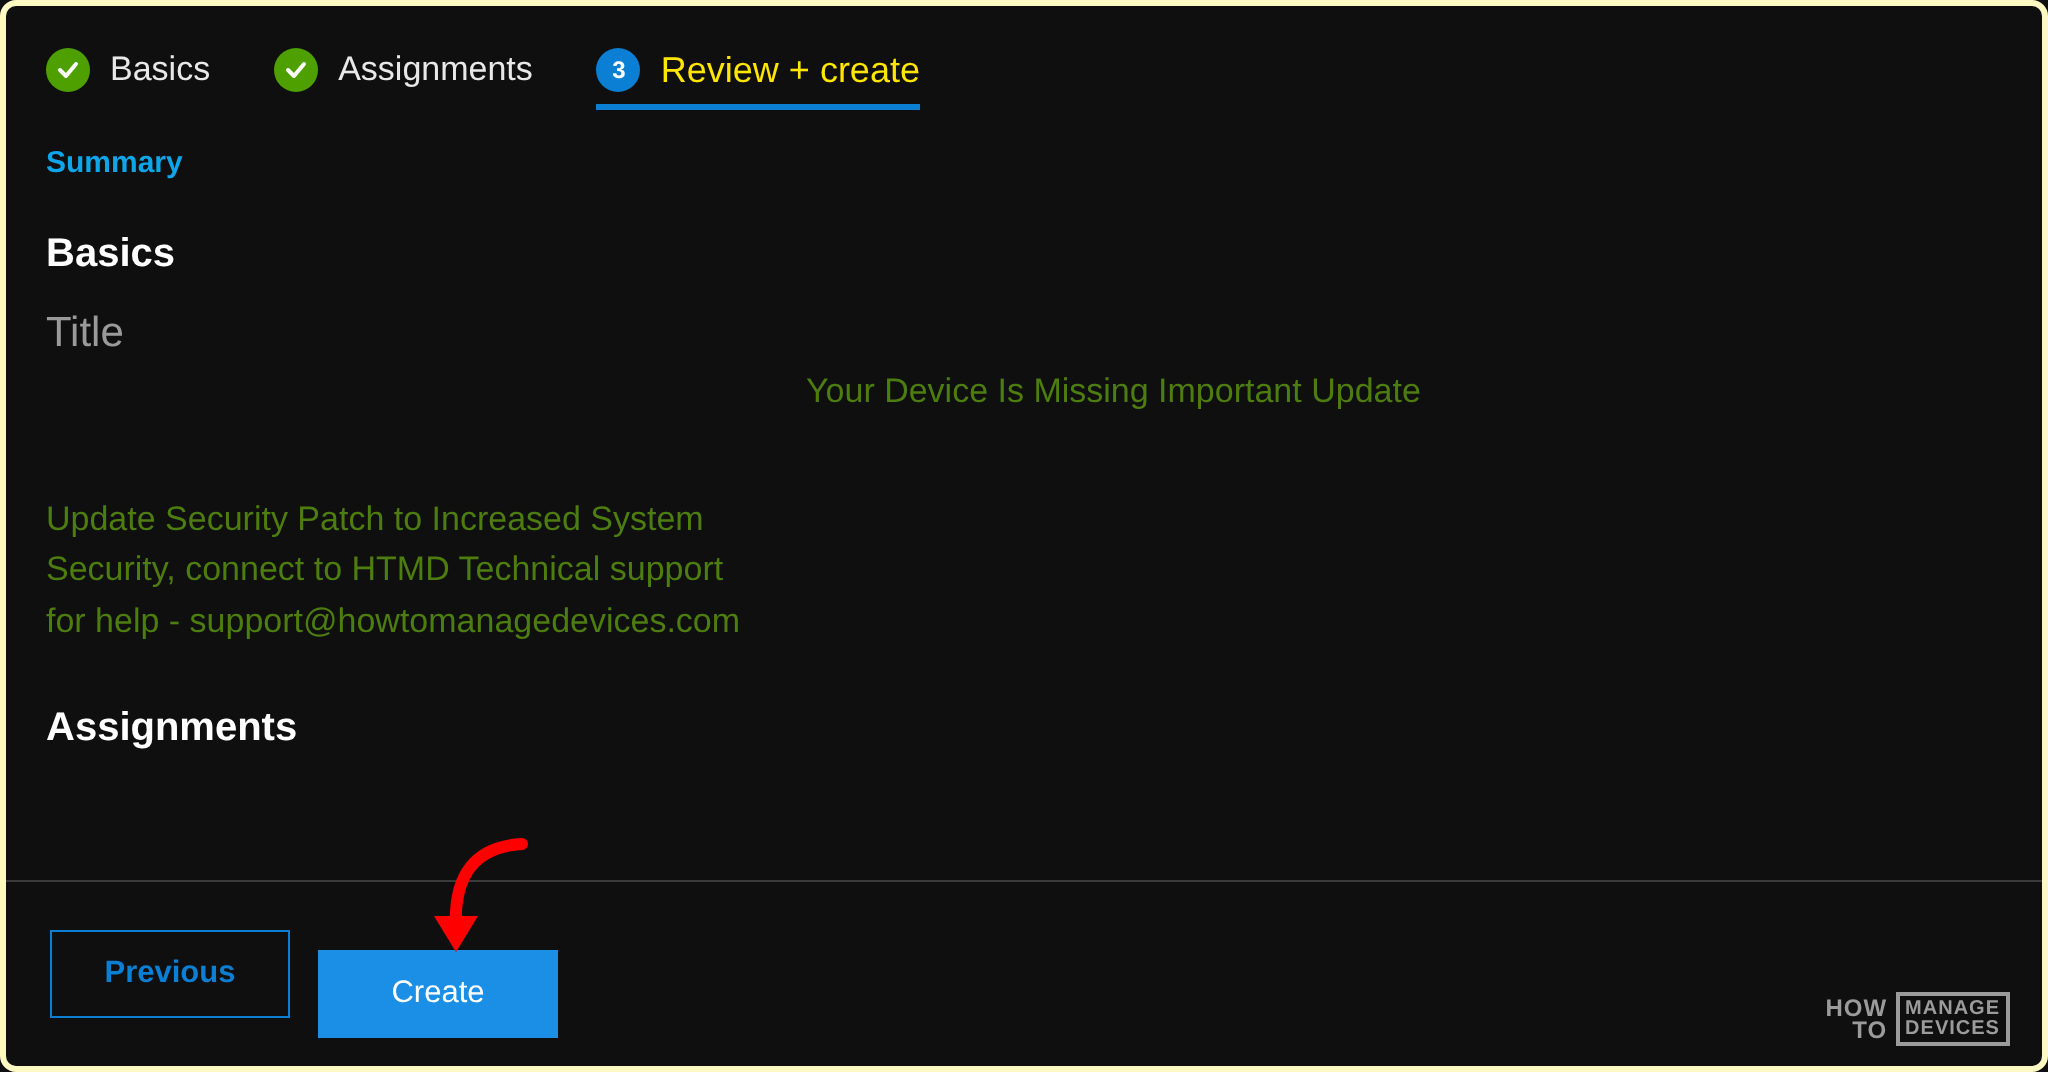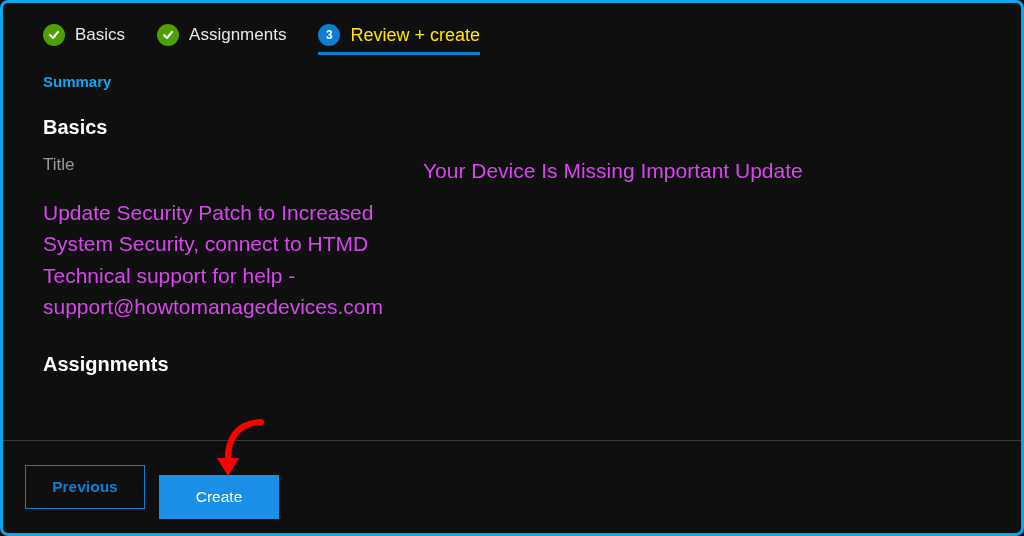--- a/index.html
+++ b/index.html
@@ -7,24 +7,24 @@
       width: 1024px;
       height: 536px;
       font-family: "Segoe UI", Arial, sans-serif;
       background: #0f0f0f;
       overflow: hidden;
     }
     .frame {
       width: 1024px;
       height: 536px;
       background: #0f0f0f;
-      border: 3px solid #0ea5e9;
+      border: 3px solid #fef9c3;
       border-radius: 8px;
       position: relative;
-      padding: 14px 20px 0 40px;
+      padding: 14px 20px 0 20px;
     }
     .steps {
       display: flex;
       align-items: center;
       gap: 32px;
       height: 36px;
     }
     .step {
       display: flex;
       align-items: center;
@@ -43,22 +43,22 @@
     .icon-num {
       width: 22px; height: 22px; border-radius: 50%;
       background: #0a7fd4;
       display: flex; align-items: center; justify-content: center;
       color: #fff; font-size: 12px; font-weight: 600;
     }
     .content { padding-top: 20px; color: #e4e4e4; }
     .summary-title { color: #0ea5e9; font-weight: 700; font-size: 15px; margin-bottom: 26px; }
     .section-title { color: #ffffff; font-weight: 600; font-size: 20px; margin-bottom: 16px; }
     .kv-grid { display: grid; grid-template-columns: 380px 1fr; row-gap: 10px; margin-bottom: 30px; }
-    .kv-label { color: #9a9a9a; font-size: 17px; }
-    .kv-value { color: #d946ef; font-size: 21px; line-height: 1.5; padding-right: 30px; }
+    .kv-label { color: #9a9a9a; font-size: 21px; }
+    .kv-value { color: #4d7c0f; font-size: 17px; line-height: 1.5; padding-right: 30px; margin-top: 28px; }
     .footer {
       position: absolute;
       left: 0; right: 0; bottom: 0;
       border-top: 1px solid #3a3a3a;
       padding: 14px 22px;
       display: flex;
       gap: 14px;
       align-items: center;
     }
     .btn {
@@ -149,14 +149,24 @@
   <div class="footer">
     <button class="btn btn-prev">Previous</button>
     <button class="btn btn-create">Create</button>
   </div>
 
   <svg class="arrow-annot" width="70" height="70" viewBox="0 0 70 70">
     <path d="M55 8 Q20 10 22 50" stroke="#ff0000" stroke-width="6" fill="none" stroke-linecap="round"></path>
     <polygon points="22,62 11,44 33,44" fill="#ff0000"></polygon>
   </svg>
 
+  <div class="watermark">
+    <div class="wm-left">
+      <div>HOW</div>
+      <div>TO</div>
+    </div>
+    <div class="wm-right">
+      <div>MANAGE</div>
+      <div>DEVICES</div>
+    </div>
+  </div>
 
 </div>
 
 </body></html>

